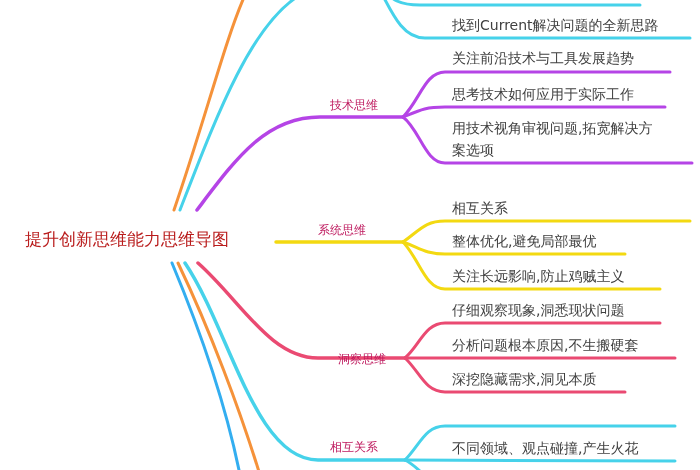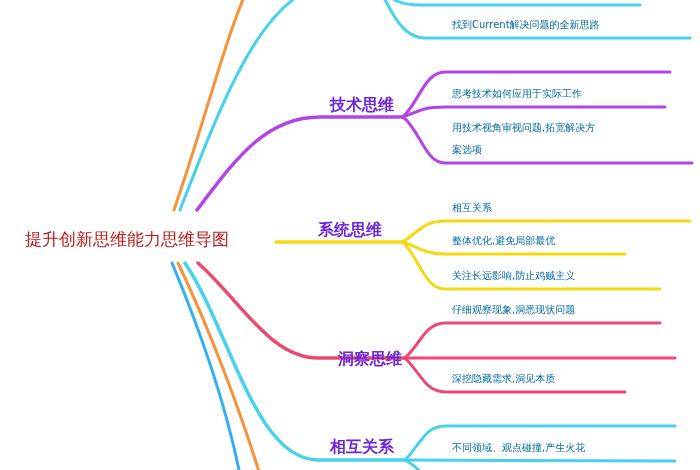--- a/index.html
+++ b/index.html
@@ -2,22 +2,22 @@
 <html><head>
 <meta charset="utf-8">
 <style>
   html, body { margin:0; padding:0; background:#ffffff; }
   body { width:700px; height:470px; overflow:hidden; position:relative;
          font-family:"DejaVu Sans","Liberation Sans",sans-serif; }
   #canvas { position:absolute; left:0; top:0; width:700px; height:470px; }
   svg.links { position:absolute; left:0; top:0; }
   .txt { position:absolute; white-space:nowrap; color:#555a66; font-size:14px; line-height:20px; }
   .root { font-size:17px; color:#b91c1c; line-height:22px; }
-  .branch { font-size:16px; color:#6d28d9;font-weight:bold; }
-  .leaf { font-size:10px; color:#0369a1; }
+  .branch { font-size:12px; color:#be185d; }
+  .leaf { font-size:14px; color:#404040; }
 </style>
 </head>
 <body>
 
 <div id="canvas">
 
   <svg class="links" width="700" height="470" viewBox="0 0 700 470" fill="none" stroke-linecap="round">
 
     <path d="M174 210 C 205 120, 225 40, 245 -5" stroke="#f5923a" stroke-width="3"></path>
 
@@ -49,29 +49,31 @@
     <path d="M405 460 C 420 445, 425 426, 445 426 L 675 426" stroke="#46d2ea" stroke-width="3"></path>
     <path d="M405 460 L 675 461" stroke="#46d2ea" stroke-width="3"></path>
     <path d="M405 460 C 415 465, 420 472, 428 478" stroke="#46d2ea" stroke-width="3"></path>
   </svg>
 
   <div class="txt root" style="left:25px; top:228px;">提升创新思维能力思维导图</div>
 
   <div class="txt leaf" style="left:452px; top:15px;">找到Current解决问题的全新思路</div>
 
   <div class="txt branch" style="left:330px; top:95px;">技术思维</div>
+  <div class="txt leaf" style="left:452px; top:48px;">关注前沿技术与工具发展趋势</div>
   <div class="txt leaf" style="left:452px; top:84px;">思考技术如何应用于实际工作</div>
   <div class="txt leaf" style="left:452px; top:118px;">用技术视角审视问题,拓宽解决方</div>
   <div class="txt leaf" style="left:452px; top:140px;">案选项</div>
 
   <div class="txt branch" style="left:318px; top:220px;">系统思维</div>
   <div class="txt leaf" style="left:452px; top:198px;">相互关系</div>
   <div class="txt leaf" style="left:452px; top:266px;">关注长远影响,防止鸡贼主义</div>
   <div class="txt leaf" style="left:452px; top:231px;">整体优化,避免局部最优</div>
 
   <div class="txt branch" style="left:338px; top:336px;margin-top:13px;">洞察思维</div>
   <div class="txt leaf" style="left:452px; top:300px;">仔细观察现象,洞悉现状问题</div>
+  <div class="txt leaf" style="left:452px; top:335px;">分析问题根本原因,不生搬硬套</div>
   <div class="txt leaf" style="left:452px; top:369px;">深挖隐藏需求,洞见本质</div>
 
   <div class="txt branch" style="left:330px; top:437px;">相互关系</div>
   <div class="txt leaf" style="left:452px; top:438px;">不同领域、观点碰撞,产生火花</div>
 
 </div>
 
 </body></html>

